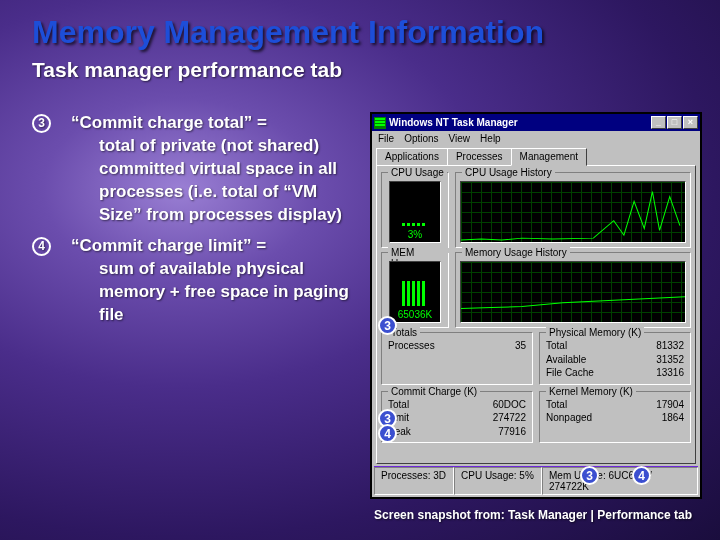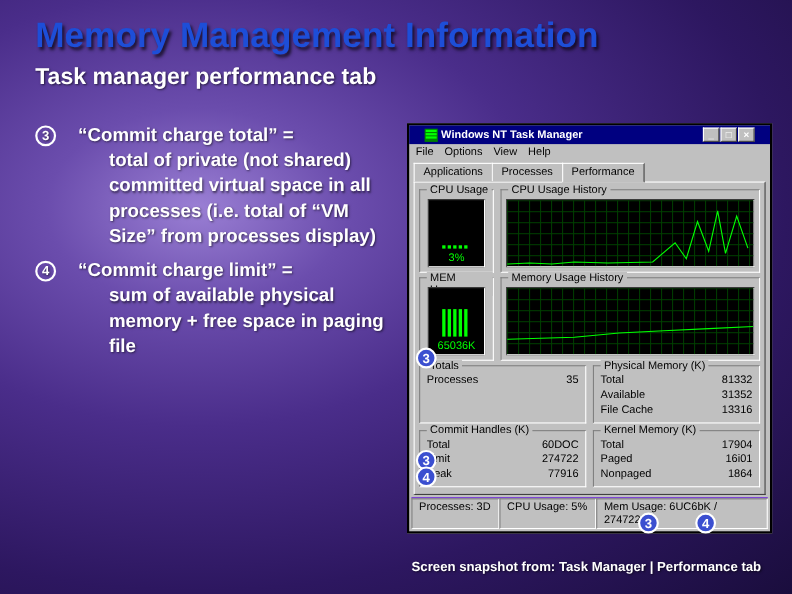--- a/index.html
+++ b/index.html
@@ -47,21 +47,21 @@
   
   .tm {
     position:absolute; top:112px; left:370px; width:332px;
     background:#c0c0c0; border:2px solid #000;
     font-family:"MS Sans Serif", Arial, sans-serif;
     color:#000; font-size:10px;
   }
   .tm-titlebar {
     background:#000080; color:#fff;
     display:flex; align-items:center; height:17px;
-    padding:0 14px;
+    padding:0 2px;
   }
   .tm-titlebar .ico {
     width:12px; height:12px; background:#008000; margin-right:3px;
     display:flex; flex-direction:column;
   }
   .tm-titlebar .ico span{height:2px; background:#0f0; margin:1px 1px 0 1px;}
   .tm-titlebar .ttl { font-weight:bold; font-size:10px; flex:1;}
   .tm-titlebar .btns { display:flex; gap:1px;}
   .winbtn {
     width:15px; height:13px; background:#c0c0c0;
@@ -83,21 +83,21 @@
     margin-right:-1px;
   }
   .tab.active {
     border:1px solid #fff; border-right-color:#404040; border-bottom:1px solid #c0c0c0;
     position:relative; z-index:2; background:#c0c0c0;
     padding-bottom:3px; margin-bottom:-1px;
   }
   .tabbody {
     margin:0 4px 2px 4px;
     border:1px solid #fff; border-top-color:#fff; border-left-color:#fff; border-right-color:#404040; border-bottom-color:#404040;
-    padding:6px 4px 6px 4px;
+    padding:6px 4px 20px 4px;
     background:#c0c0c0;
   }
   .row { display:flex; gap:6px; margin-bottom:4px;}
   .grpbox {
     border:1px solid #808080; border-top-color:#808080; border-left-color:#808080; border-right-color:#fff; border-bottom-color:#fff;
     padding:8px 4px 4px 4px; position:relative; flex:1;
   }
   .grpbox .glabel {
     position:absolute; top:-6px; left:6px; background:#c0c0c0; padding:0 3px;
     font-size:10px;
@@ -191,21 +191,21 @@
   </div>
   <div class="tm-menu">
     <span>File</span>
     <span>Options</span>
     <span>View</span>
     <span>Help</span>
   </div>
   <div class="tabs">
     <div class="tab">Applications</div>
     <div class="tab">Processes</div>
-    <div class="tab active">Performance</div>
+    <div class="tab active">Management</div>
   </div>
   <div class="tabbody">
     <div class="row">
       <div class="grpbox" style="flex:0 0 68px">
         <div class="glabel">CPU Usage</div>
         <div class="meter big">
           <div class="bars">
               <div style="height:8%"></div>
               <div style="height:8%"></div>
               <div style="height:8%"></div>
@@ -268,43 +268,39 @@
             <span>31352</span>
           </div>
         <div class="kv">
             <span>File Cache</span>
             <span>13316</span>
           </div>
       </div>
     </div>
     <div class="smallrow" style="margin-top:6px">
       <div class="grpbox2">
-        <div class="glabel">Commit Handles (K)</div>
+        <div class="glabel">Commit Charge (K)</div>
         <div class="kv">
             <span>Total</span>
             <span>60DOC</span>
           </div>
         <div class="kv">
             <span>Limit</span>
             <span>274722</span>
           </div>
         <div class="kv">
             <span>Peak</span>
             <span>77916</span>
           </div>
       </div>
       <div class="grpbox2">
         <div class="glabel">Kernel Memory (K)</div>
         <div class="kv">
             <span>Total</span>
             <span>17904</span>
-          </div>
-        <div class="kv">
-            <span>Paged</span>
-            <span>16i01</span>
           </div>
         <div class="kv">
             <span>Nonpaged</span>
             <span>1864</span>
           </div>
       </div>
     </div>
   </div>
   <div class="statusbar">
     <div class="cell" style="flex:0 0 80px">Processes: 3D</div>

